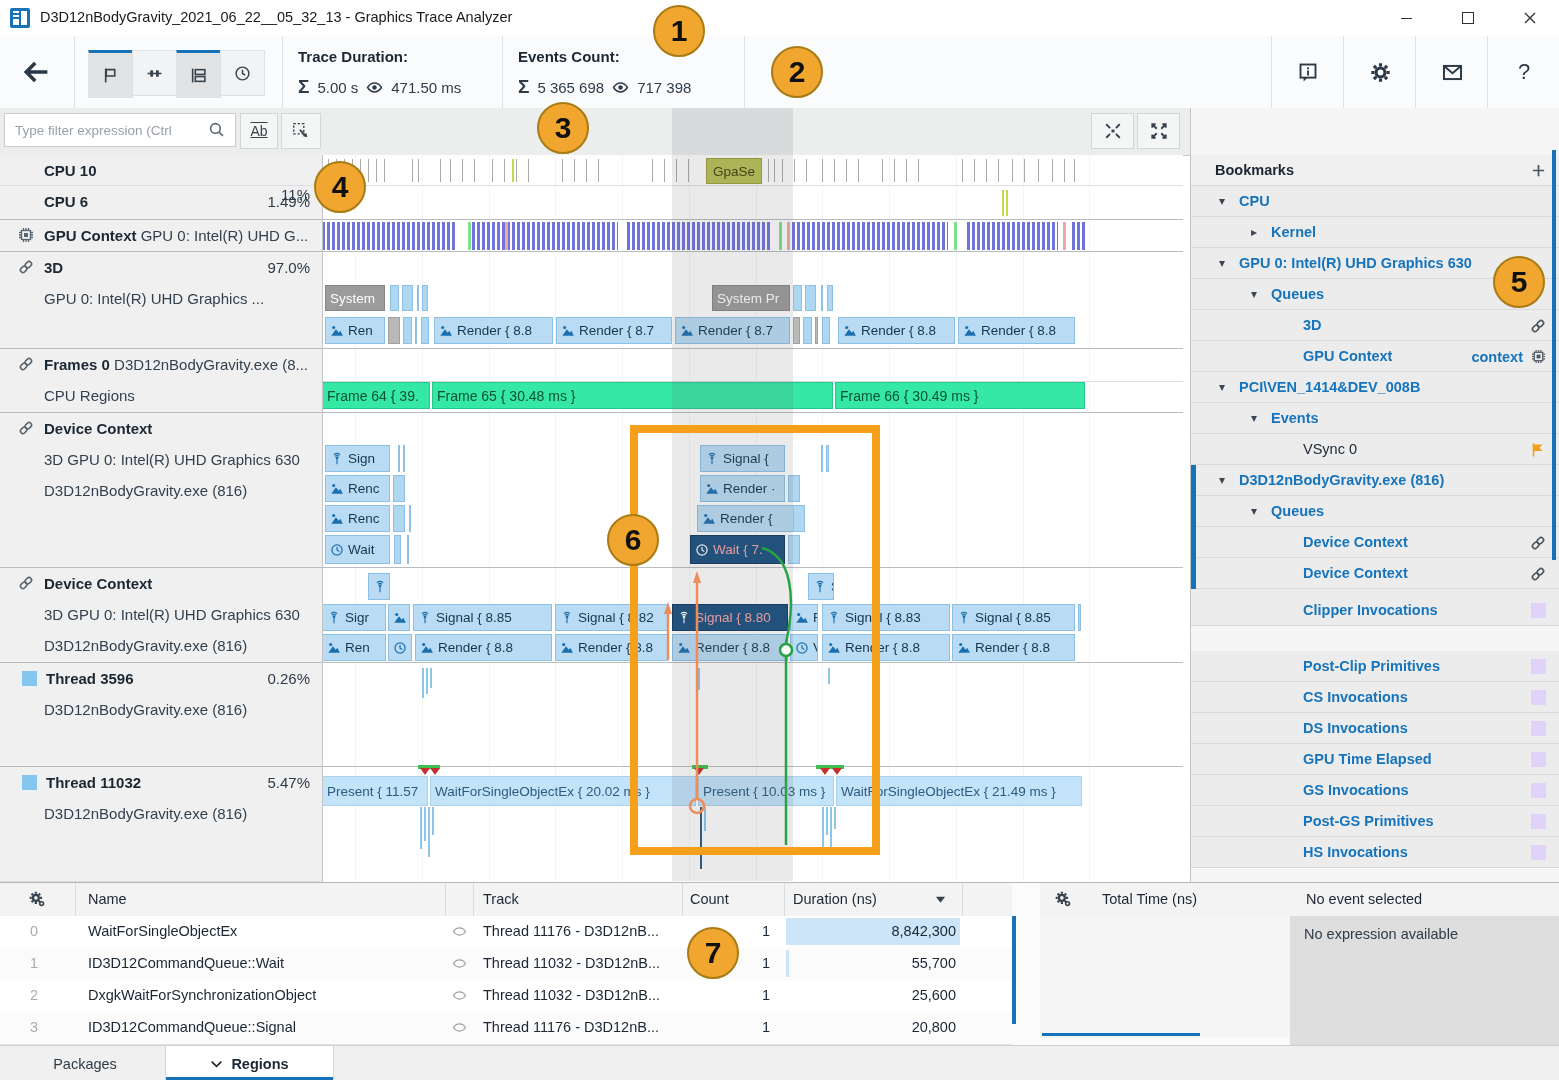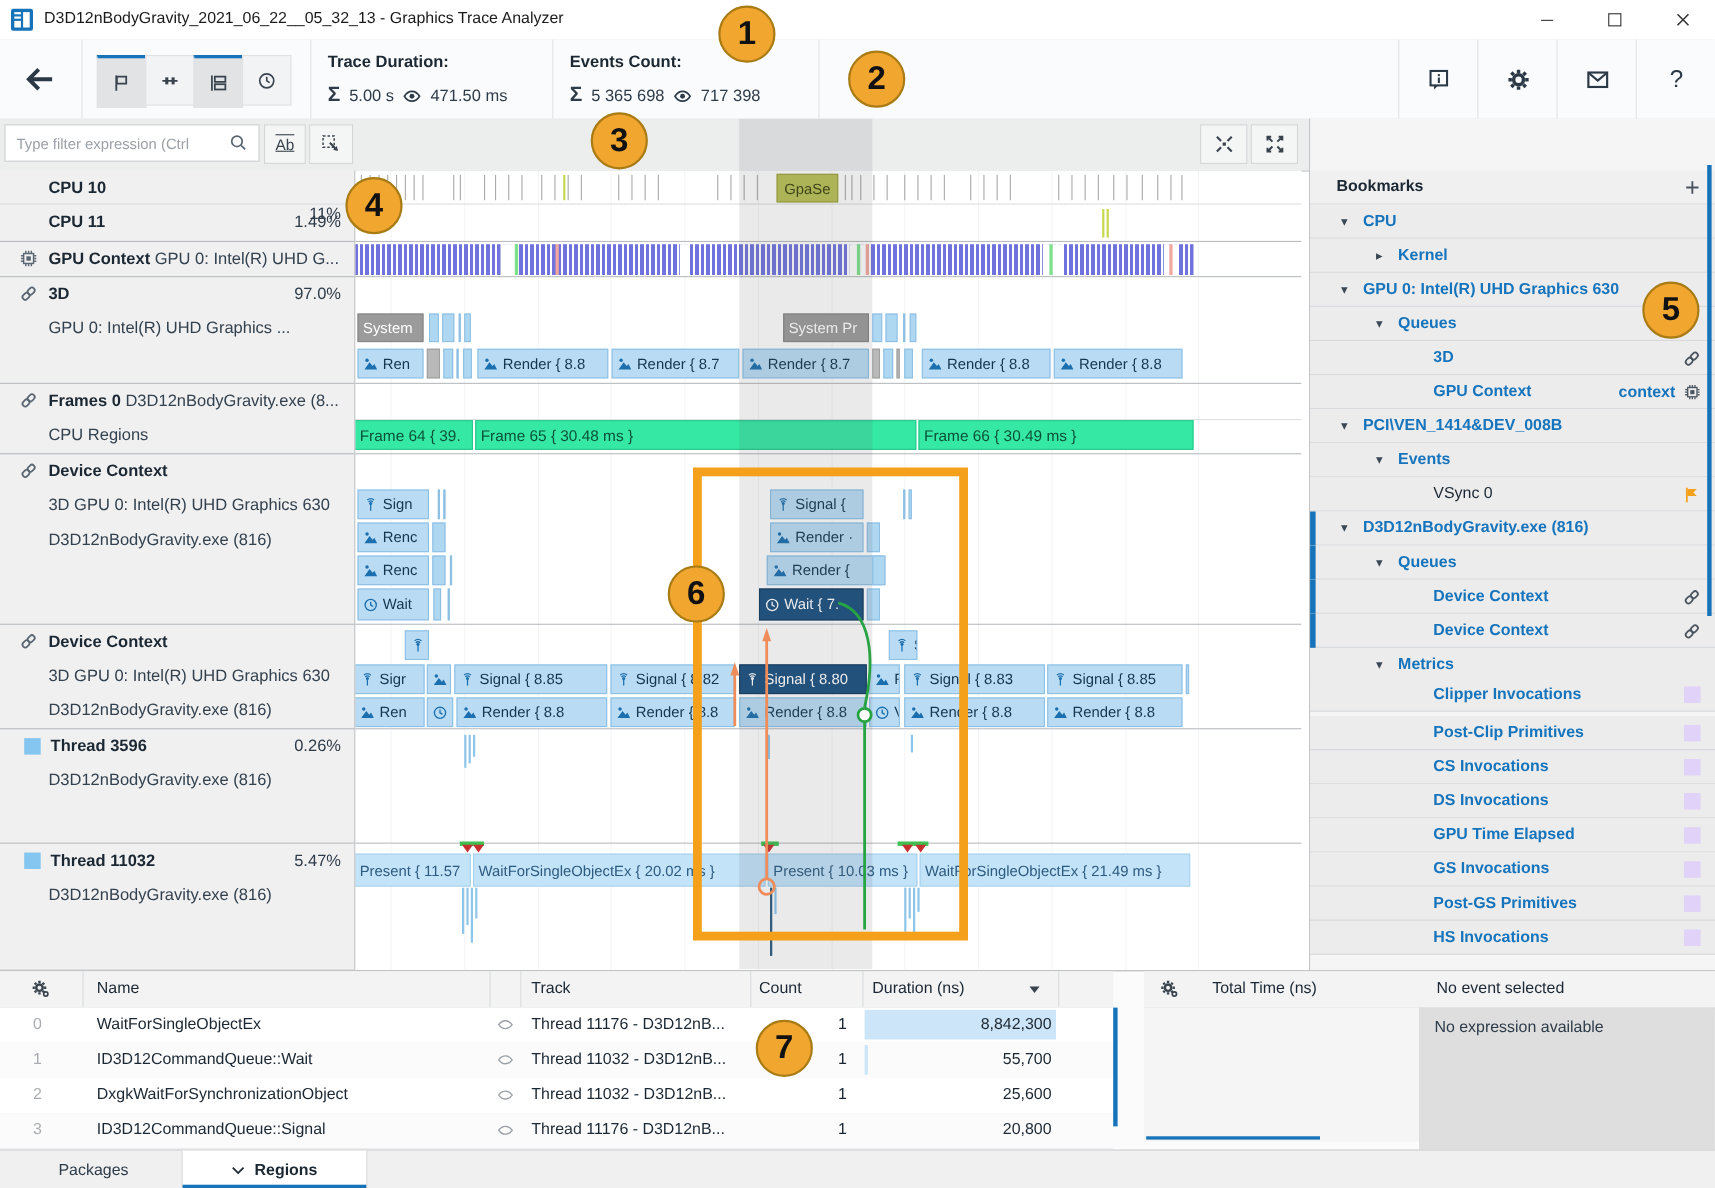--- a/index.html
+++ b/index.html
@@ -52,21 +52,21 @@
   .t-swatch{position:absolute;width:15px;height:15px;background:#85c6f0;}
   #canvas{left:322px;top:0;width:861px;height:727px;}
   .grid-v{position:absolute;top:0;width:1px;height:727px;background:rgba(0,0,0,0.045);}
   .c-sep{position:absolute;left:0;width:861px;height:1px;background:#dcdee0;}
   .c-sep.sect{background:#b9bcbf;}
   #shade{left:672px;top:108px;width:121px;height:773px;background:rgba(90,95,100,0.13);}
   .blk{position:absolute;height:26px;box-sizing:border-box;background:#b9dcf4;border:1px solid #8cc0e4;
        color:#14374f;font-size:13.5px;display:flex;align-items:center;gap:4px;padding:0 4px;overflow:hidden;
        white-space:nowrap;}
   .blk .bico{flex:0 0 auto;color:#1b6fae;}
-  .blk.dark{background:#1a5080;border-color:#11395d;color:#ffffff;}
+  .blk.dark{background:#1a5080;border-color:#11395d;color:#fca5a5;}
   .blk.dark .bico{color:#fff;}
   .blk.gray{background:#9b9b9b;border-color:#868686;color:#fff;}
   .blk.green{background:#35e8a4;border-color:#25c88a;color:#0b5238;font-size:14px;}
   .blk.thread{background:#c3e3f8;border-color:#a8d2ee;color:#2d5b80;}
   .blk.gpase{background:#b9c155;border-color:#99a13c;color:#3c4210;}
   .bar{position:absolute;background:#aed7f2;border:1px solid #8fc0e4;box-sizing:border-box;}
   .graybar{position:absolute;background:#b9b9b9;border:1px solid #a0a0a0;box-sizing:border-box;}
   .tickline{position:absolute;width:1px;background:#a9a9a9;}
   .ribbon{position:absolute;background:repeating-linear-gradient(90deg,#7173dd 0 3px,#ffffff 3px 5px);}
   .rib-gap{position:absolute;background:#fff;}
@@ -800,21 +800,21 @@
       <div class="bluetick" style="left: 508px; top: 652px; height: 46px;"></div>
       <div class="bluetick" style="left: 512px; top: 652px; height: 22px;"></div>
       <div class="bluetick" style="left: 378px; top: 652px; height: 62px; background: rgb(45, 91, 128);"></div>
     </div>
   <div class="abs" id="ltracks">
       <div class="trow" style="top: 0px; height: 31px;">
         <span class="t-title" style="left: 44px; top: 7px;">CPU 10</span>
         <span class="t-val" style="top: 7px; margin-top: 24px;">11%</span>
       </div>
       <div class="trow sect" style="top: 31px; height: 34px;">
-        <span class="t-title" style="left: 44px; top: 7px;">CPU 11</span>
+        <span class="t-title" style="left: 44px; top: 7px;">CPU 6</span>
         <span class="t-val" style="top: 7px;">1.49%</span>
       </div>
       <div class="trow sect" style="top: 65px; height: 32px;">
         <span class="t-icon" style="left: 18px; top: 7px;">
           <svg width="16" height="16" viewBox="0 0 16 16">
             <g fill="none" stroke="currentColor" stroke-width="1.3">
               <rect x="3.5" y="3.5" width="9" height="9"></rect>
               <path d="M5.5 1v2M8 1v2M10.5 1v2M5.5 13v2M8 13v2M10.5 13v2M1 5.5h2M1 8h2M1 10.5h2M13 5.5h2M13 8h2M13 10.5h2"></path>
             </g>
             <rect x="6" y="6" width="4" height="4" fill="currentColor"></rect>
@@ -1045,21 +1045,21 @@
           </svg>
         </span>
       </span>
     </div>
     <div class="rp-row" style="top: 481px;">
       <span style="width: 60px; flex: 0 0 auto;"></span>
       <span class="rp-caret">▾</span>
       <span class="lbl">Metrics</span>
       <span class="rp-right"></span>
     </div>
-    <div class="rp-row" style="top: 508px;">
+    <div class="rp-row" style="top: 487px;">
       <span style="width: 92px; flex: 0 0 auto;"></span>
       <span class="rp-caret"></span>
       <span class="lbl">Clipper Invocations</span>
       <span class="rp-right">
         <span class="rp-swatch"></span>
       </span>
     </div>
     <div class="rp-row" style="top: 574px;">
       <span style="width: 92px; flex: 0 0 auto;"></span>
       <span class="rp-caret"></span>

